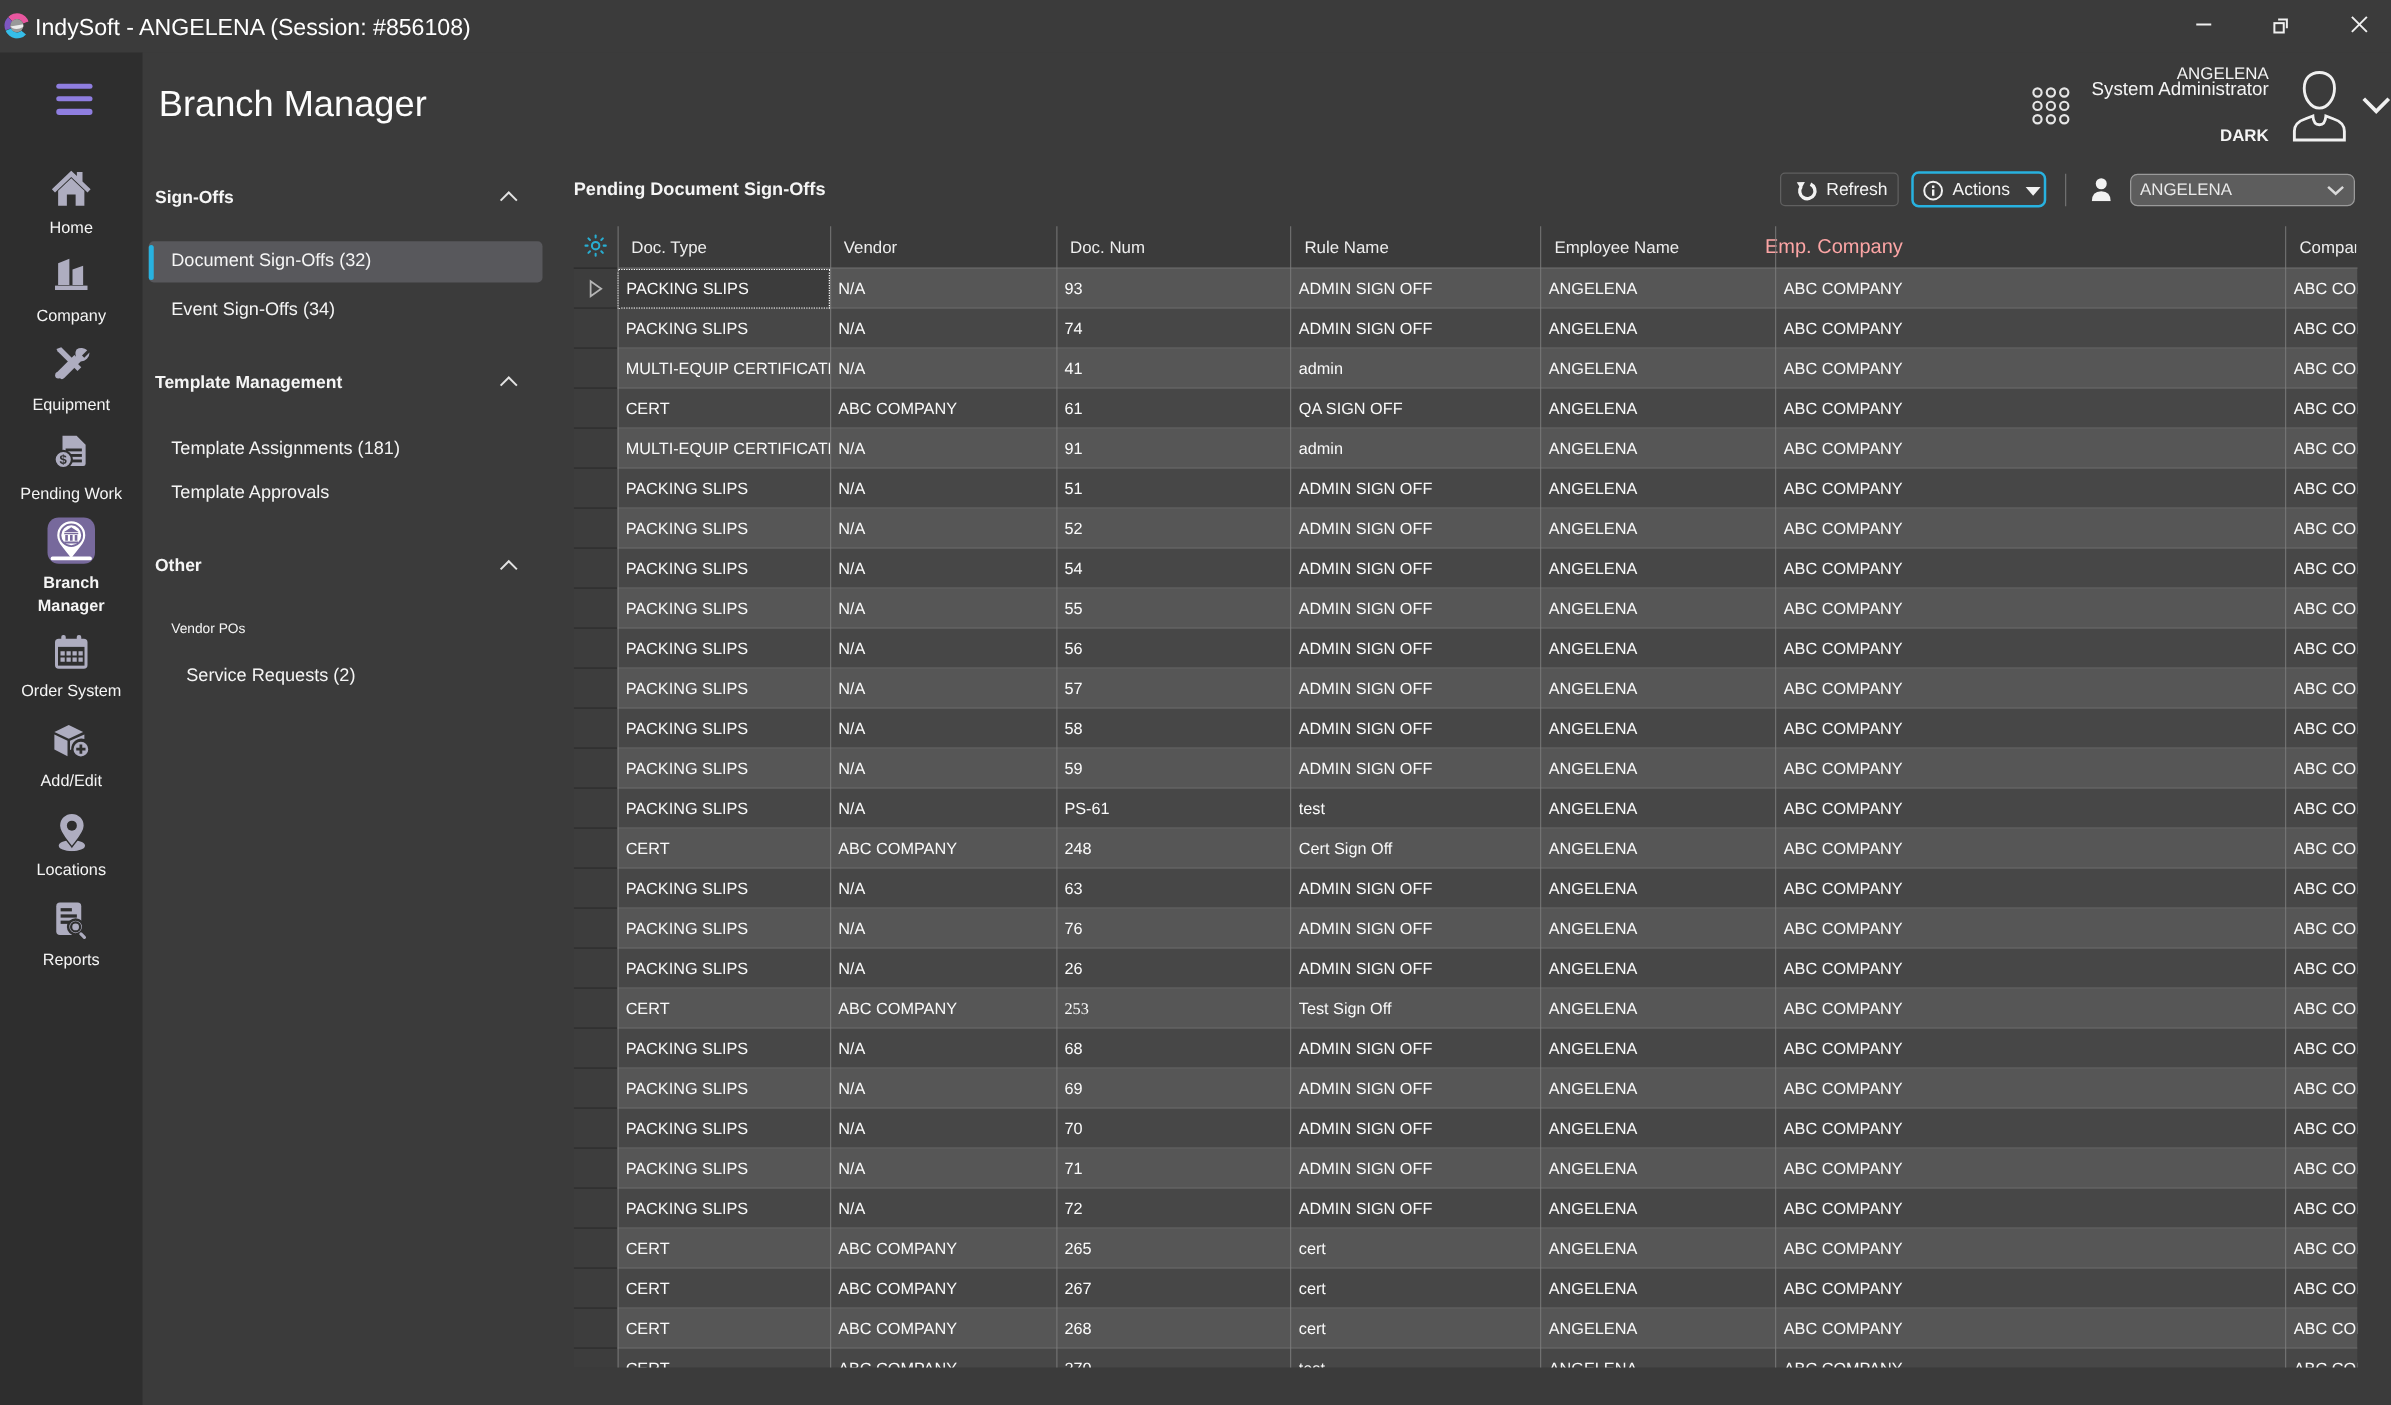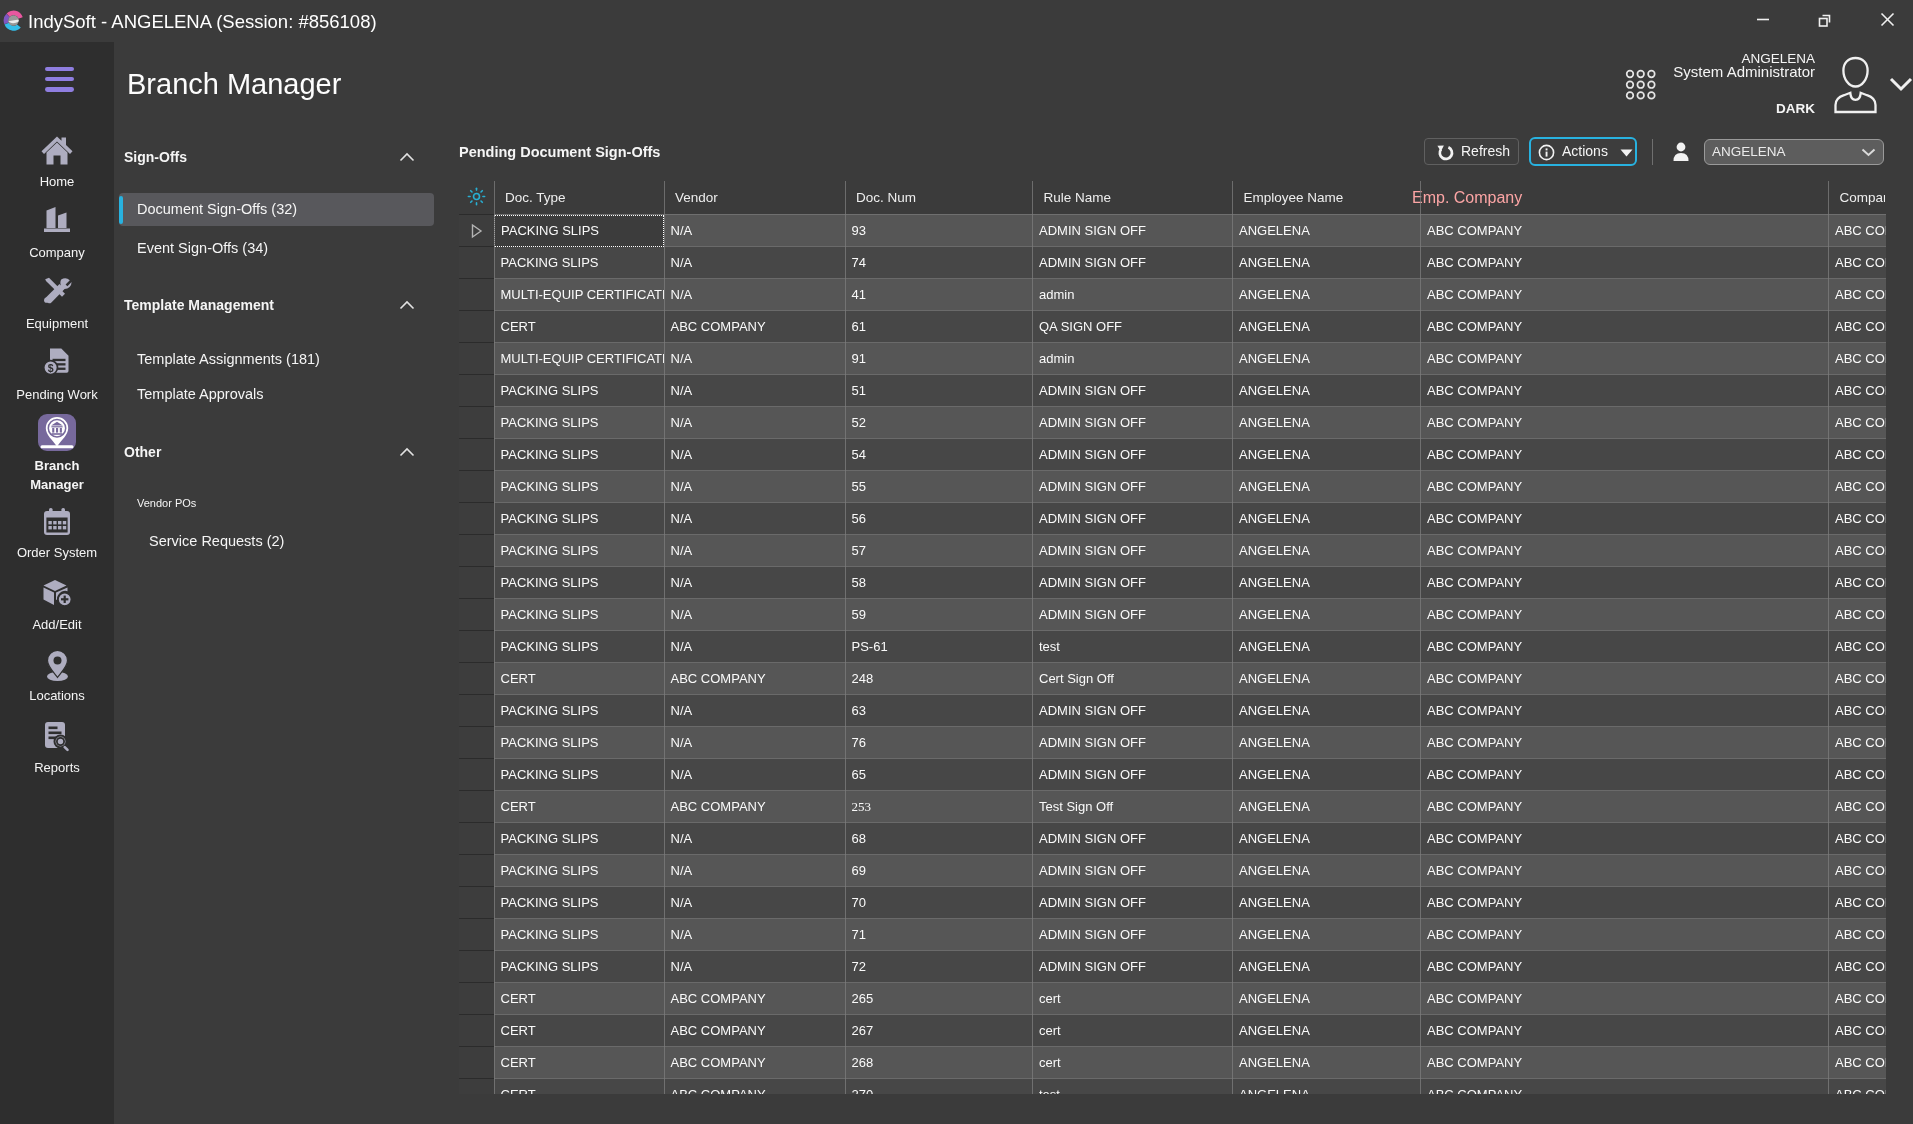--- a/index.html
+++ b/index.html
@@ -404,21 +404,21 @@
 <div class="abs nw" style="left:573px;top:0;width:200px;height:31px;line-height:31px;padding-left:7px;box-sizing:border-box;font-size:13px;color:#fafafa;">ADMIN SIGN OFF</div>
 <div class="abs nw" style="left:773px;top:0;width:188px;height:31px;line-height:31px;padding-left:7px;box-sizing:border-box;font-size:13px;color:#fafafa;">ANGELENA</div>
 <div class="abs nw" style="left:961px;top:0;width:408px;height:31px;line-height:31px;padding-left:7px;box-sizing:border-box;font-size:13px;color:#fafafa;">ABC COMPANY</div>
 <div class="abs nw" style="left:1369px;top:0;width:58px;height:31px;line-height:31px;padding-left:7px;box-sizing:border-box;font-size:13px;color:#fafafa;">ABC COMPANY</div>
 </div>
 <div class="abs" style="left:0;top:544px;width:1427px;height:32px;">
 <div class="abs" style="left:0;top:0;width:34.5px;height:32px;background:#3d3d3d;border-bottom:1px solid #2b2b2b;box-sizing:border-box;"></div>
 <div class="abs" style="left:34.5px;top:0;width:1392.5px;height:32px;background:#474747;border-bottom:1px solid #6a6a6a;box-sizing:border-box;"></div>
 <div class="abs nw" style="left:34.5px;top:0;width:170.0px;height:31px;line-height:31px;padding-left:7px;box-sizing:border-box;font-size:13px;color:#fafafa;">PACKING SLIPS</div>
 <div class="abs nw" style="left:204.5px;top:0;width:181.0px;height:31px;line-height:31px;padding-left:7px;box-sizing:border-box;font-size:13px;color:#fafafa;">N/A</div>
-<div class="abs nw" style="left:385.5px;top:0;width:187.5px;height:31px;line-height:31px;padding-left:7px;box-sizing:border-box;font-size:13px;color:#fafafa;">65</div>
+<div class="abs nw" style="left:385.5px;top:0;width:187.5px;height:31px;line-height:31px;padding-left:7px;box-sizing:border-box;font-size:13px;color:#fafafa;">26</div>
 <div class="abs nw" style="left:573px;top:0;width:200px;height:31px;line-height:31px;padding-left:7px;box-sizing:border-box;font-size:13px;color:#fafafa;">ADMIN SIGN OFF</div>
 <div class="abs nw" style="left:773px;top:0;width:188px;height:31px;line-height:31px;padding-left:7px;box-sizing:border-box;font-size:13px;color:#fafafa;">ANGELENA</div>
 <div class="abs nw" style="left:961px;top:0;width:408px;height:31px;line-height:31px;padding-left:7px;box-sizing:border-box;font-size:13px;color:#fafafa;">ABC COMPANY</div>
 <div class="abs nw" style="left:1369px;top:0;width:58px;height:31px;line-height:31px;padding-left:7px;box-sizing:border-box;font-size:13px;color:#fafafa;">ABC COMPANY</div>
 </div>
 <div class="abs" style="left:0;top:576px;width:1427px;height:32px;">
 <div class="abs" style="left:0;top:0;width:34.5px;height:32px;background:#3d3d3d;border-bottom:1px solid #2b2b2b;box-sizing:border-box;"></div>
 <div class="abs" style="left:34.5px;top:0;width:1392.5px;height:32px;background:#565656;border-bottom:1px solid #6a6a6a;box-sizing:border-box;"></div>
 <div class="abs nw" style="left:34.5px;top:0;width:170.0px;height:31px;line-height:31px;padding-left:7px;box-sizing:border-box;font-size:13px;color:#fafafa;">CERT</div>
 <div class="abs nw" style="left:204.5px;top:0;width:181.0px;height:31px;line-height:31px;padding-left:7px;box-sizing:border-box;font-size:13px;color:#fafafa;">ABC COMPANY</div>

